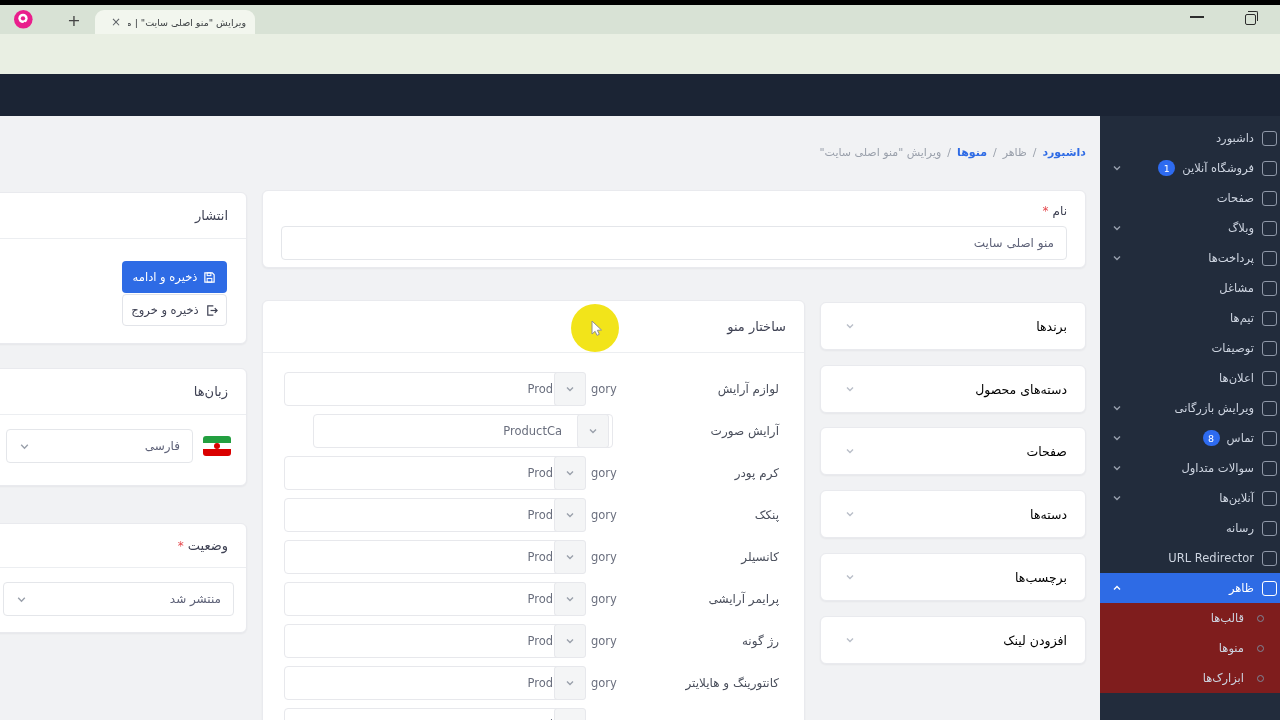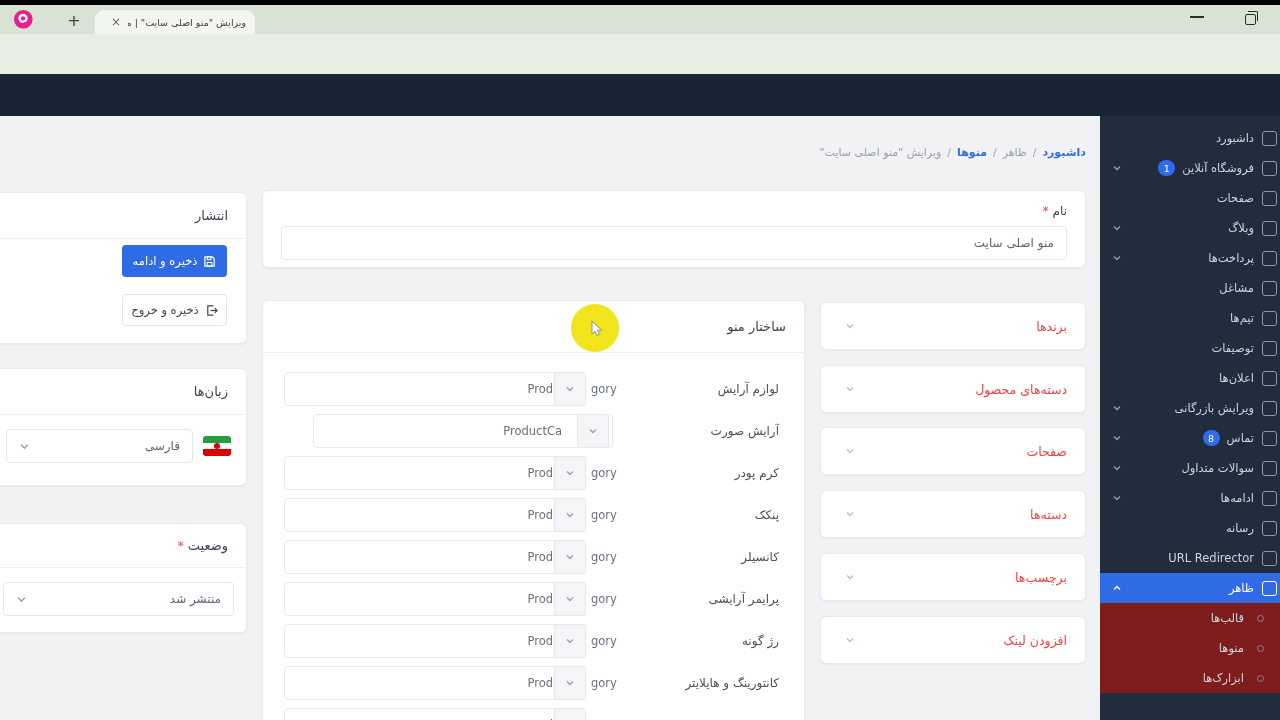--- a/index.html
+++ b/index.html
@@ -78,21 +78,21 @@
   .structure-card { left:262px; top:184px; width:543px; height:446px; }
   .rows-body { padding-top:19px; }
   .mrow { position:relative; height:34px; margin-bottom:8px; direction:ltr; }
   .mrow .bar { position:absolute; left:21px; top:0; width:282px; height:34px; background:#fff; border:1px solid #e7e8ec; border-radius:4px; display:flex; align-items:center; justify-content:flex-end; padding-right:12px; font-size:11.5px; color:#6a6f7e;padding-left:28px; }
   .mrow .chev-box { position:absolute; left:291px; top:0; width:32px; height:34px; background:#f4f5f6; border:1px solid #e7e8ec; border-radius:3px; display:flex; align-items:center; justify-content:center; }
   .mrow .tail { position:absolute; left:328px; top:0; height:34px; display:flex; align-items:center; font-size:11.5px; color:#6a6f7e; }
   .mrow .mlabel { position:absolute; right:25px; top:0; height:34px; display:flex; align-items:center; font-size:12px; color:#4a4f5c; direction:rtl; }
   .mrow.indent .bar { left:50px; width:300px; padding-right:50px; }
   .mrow.indent .chev-box { left:314px; }
 
-  .acc-card { left:820px; width:266px; height:48px; display:flex; direction:rtl; align-items:center; padding:0 18px 0 24px; font-size:12.5px; color:#ef4444; }
+  .acc-card { left:820px; width:266px; height:48px; display:flex; direction:rtl; align-items:center; padding:0 18px 0 24px; font-size:12.5px; color:#000000; }
   .acc-card .side-chevron { margin-right:auto; margin-left:0; }
 
   .publish-card { left:-40px; top:76px; width:287px; height:152px; }
   .btn { position:absolute; right:19px; width:105px; height:32px; border-radius:4px; display:flex; direction:rtl; align-items:center; justify-content:center; gap:6px; font-size:11.5px; }
   .btn-primary { background:var(--accent,#2e6be5); color:#fff; }
   .btn-light { background:#fff; border:1px solid #e2e4e9; color:#3f4254; }
 
   .lang-card { left:-40px; top:252px; width:287px; height:118px; }
   .lang-row { display:flex; direction:rtl; align-items:center; gap:10px; padding:14px 15px 0 45px; }
   .selectbox { flex:1; height:34px; border:1px solid #e4e6ea; border-radius:4px; background:#fff; display:flex; direction:rtl; align-items:center; padding:0 12px; font-size:12px; color:#5e6278; }
@@ -305,21 +305,21 @@
       <span class="side-icon"></span>
       <span>سوالات متداول</span>
       <span class="side-chevron">
         <svg width="10" height="10" viewBox="0 0 10 10">
           <polyline points="2,3.5 5,6.5 8,3.5" fill="none" stroke="#98a0ae" stroke-width="1.4"></polyline>
         </svg>
       </span>
     </div>
     <div class="side-item">
       <span class="side-icon"></span>
-      <span>ادامه‌ها</span>
+      <span>آنلاین‌ها</span>
       <span class="side-chevron">
         <svg width="10" height="10" viewBox="0 0 10 10">
           <polyline points="2,3.5 5,6.5 8,3.5" fill="none" stroke="#98a0ae" stroke-width="1.4"></polyline>
         </svg>
       </span>
     </div>
     <div class="side-item">
       <span class="side-icon"></span>
       <span>رسانه</span>
     </div>
@@ -523,21 +523,21 @@
         <span class="side-chevron">
           <svg width="10" height="10" viewBox="0 0 10 10">
             <polyline points="2,3.5 5,6.5 8,3.5" fill="none" stroke="#b9bec8" stroke-width="1.4"></polyline>
           </svg>
         </span>
       </div>
     </div>
 
   <div class="card publish-card">
     <div class="card-head" style="height:46px;">انتشار</div>
-    <div class="btn btn-primary" style="top:52px;">
+    <div class="btn btn-primary" style="top:68px;">
       <svg width="13" height="13" viewBox="0 0 14 14">
           <path d="M2 2 h8 l2 2 v8 H2 z" fill="none" stroke="#fff" stroke-width="1.3"></path>
           <rect x="4.5" y="8" width="5" height="4" fill="none" stroke="#fff" stroke-width="1.1"></rect>
           <rect x="4.5" y="2" width="4" height="3" fill="none" stroke="#fff" stroke-width="1.1"></rect>
         </svg>
       <span>ذخیره و ادامه</span>
     </div>
     <div class="btn btn-light" style="top:101px;">
       <svg width="13" height="13" viewBox="0 0 14 14">
           <path d="M9 2 H3 v10 h6" fill="none" stroke="#3f4254" stroke-width="1.3"></path>

